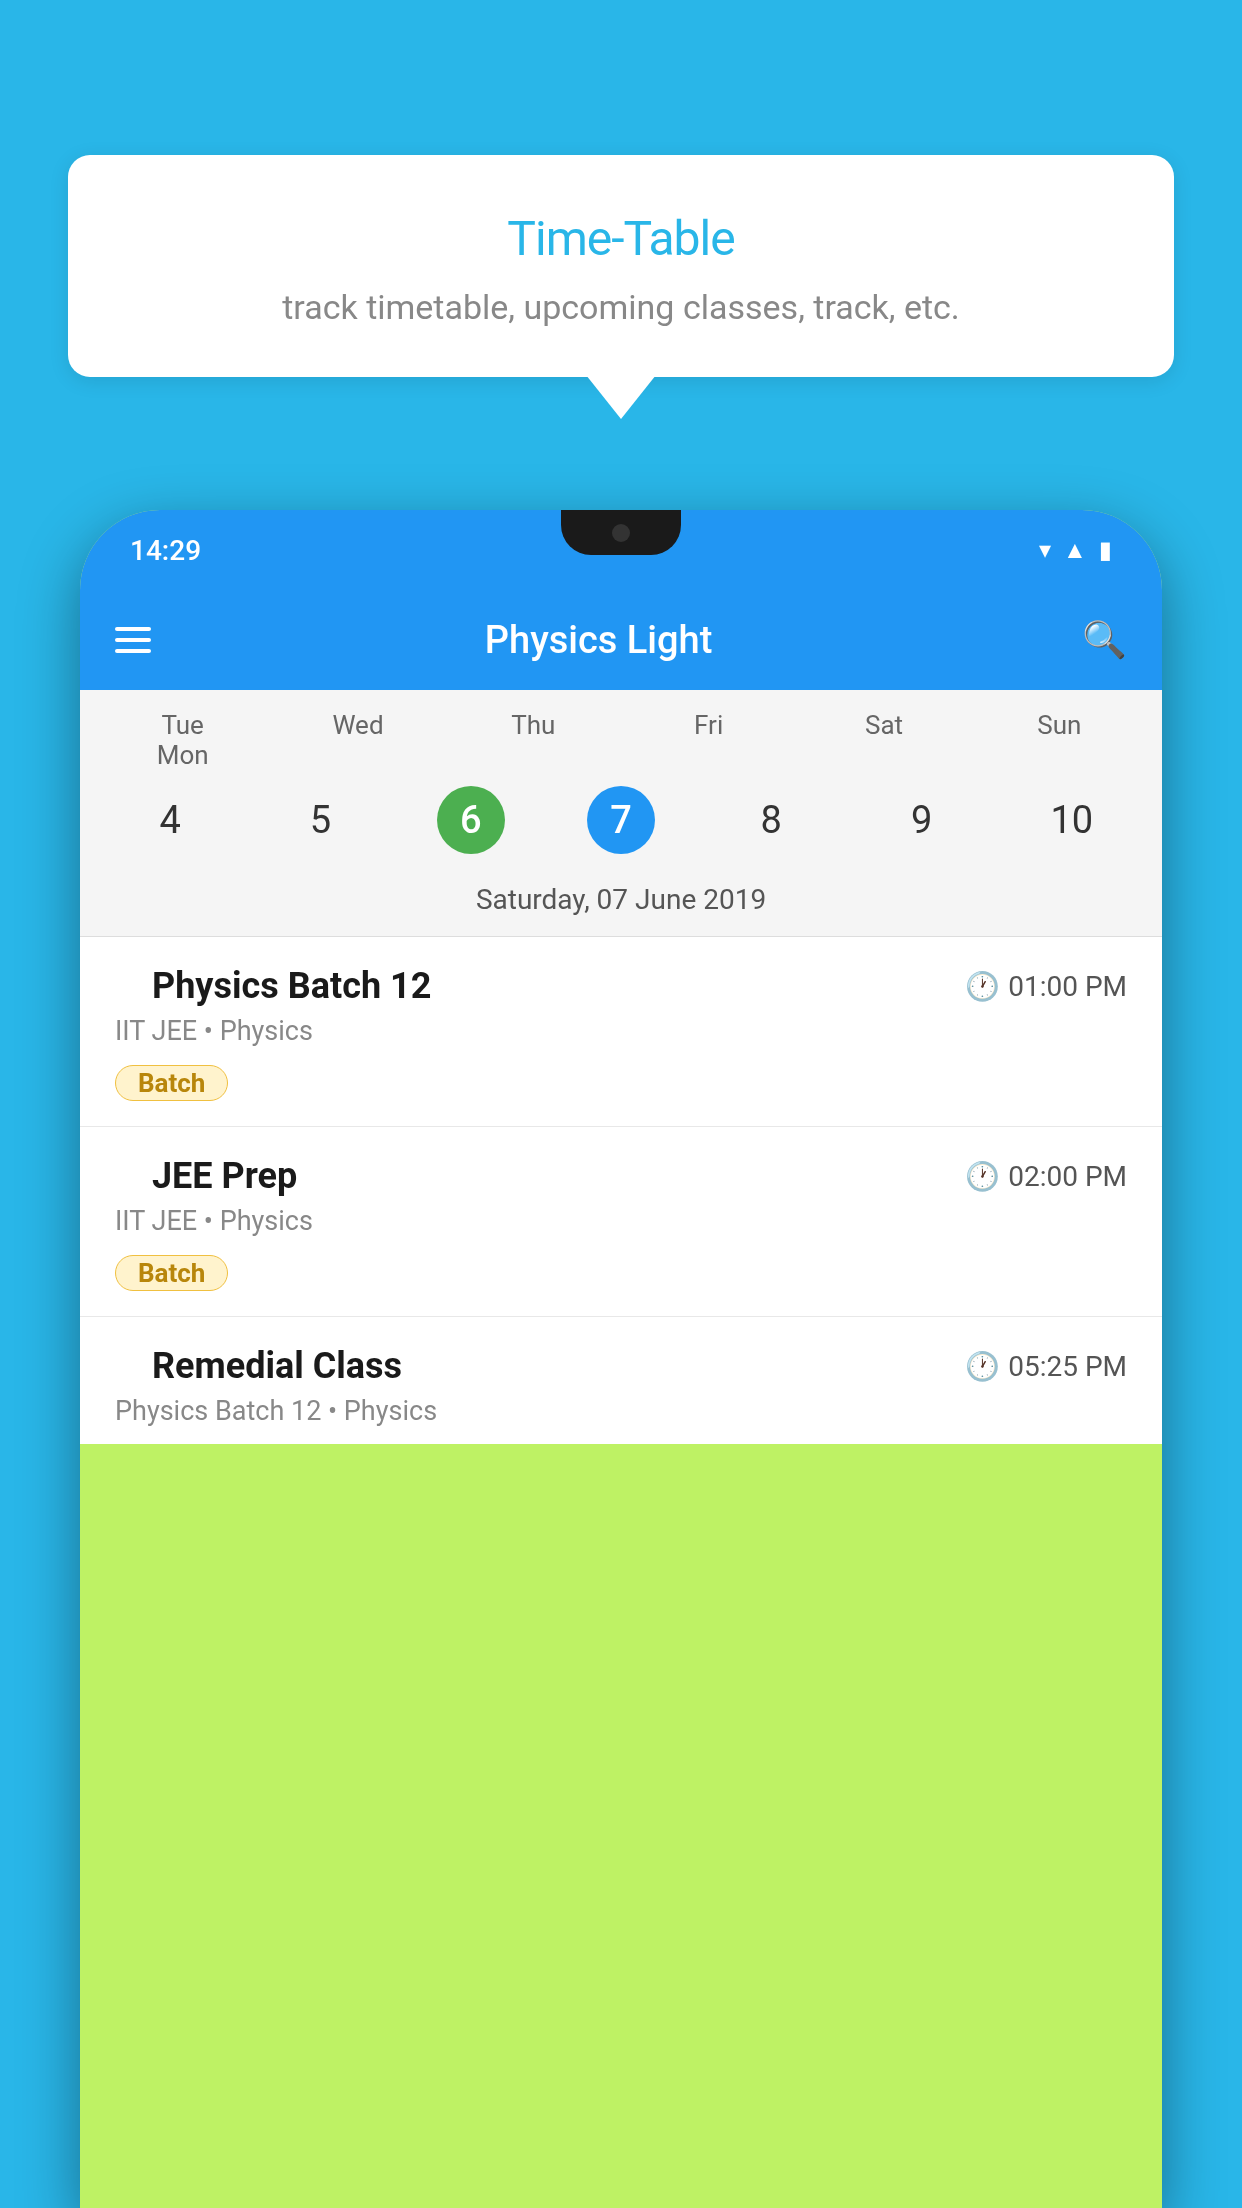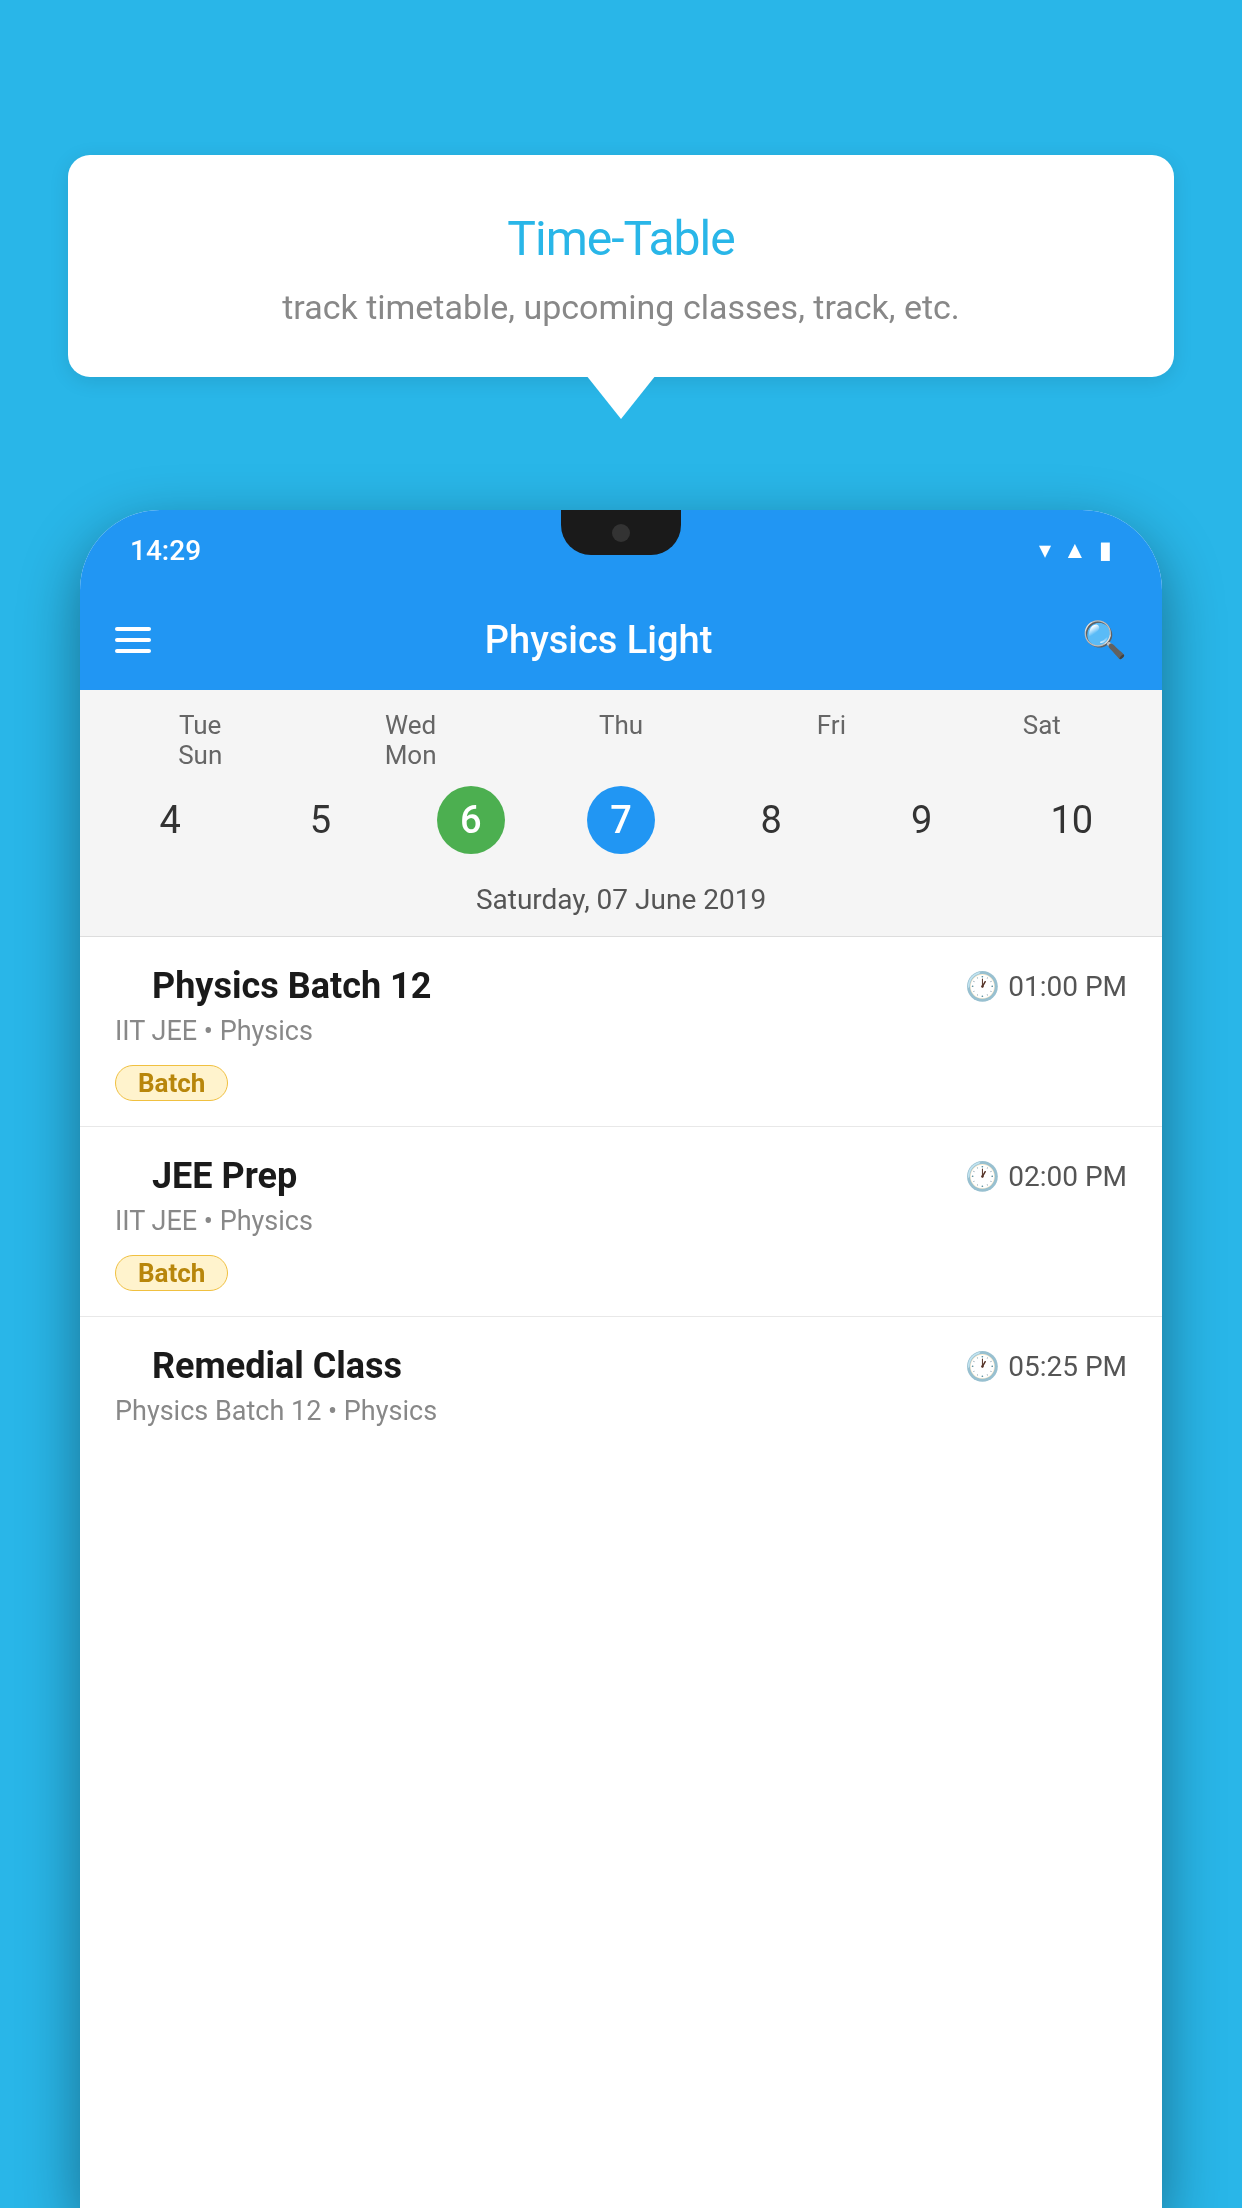--- a/index.html
+++ b/index.html
@@ -63,21 +63,21 @@
       position: absolute;
       top: 510px;
       left: 80px;
       right: 80px;
       bottom: 0;
     }
 
     .phone-frame {
       width: 100%;
       height: 100%;
-      background: #ffffff;
+      background: #bef264;
       border-radius: 80px 80px 0 0;
       position: relative;
       padding: 0;
       box-shadow: 0 20px 60px rgba(0,0,0,0.4);
       overflow: hidden;
     }
 
     
     .phone-status-bar {
       background: #2196F3;
@@ -169,21 +169,21 @@
       font-size: 36px;
     }
 
     
     .calendar-section {
       background: #f5f5f5;
     }
 
     .day-headers {
       display: grid;
-      grid-template-columns: repeat(5, 1fr);
+      grid-template-columns: repeat(6, 1fr);
       padding: 20px 15px 5px;
       background: #f5f5f5;
     }
 
     .day-header {
       text-align: center;
       font-size: 26px;
       color: #666;
       font-weight: 400;
     }

